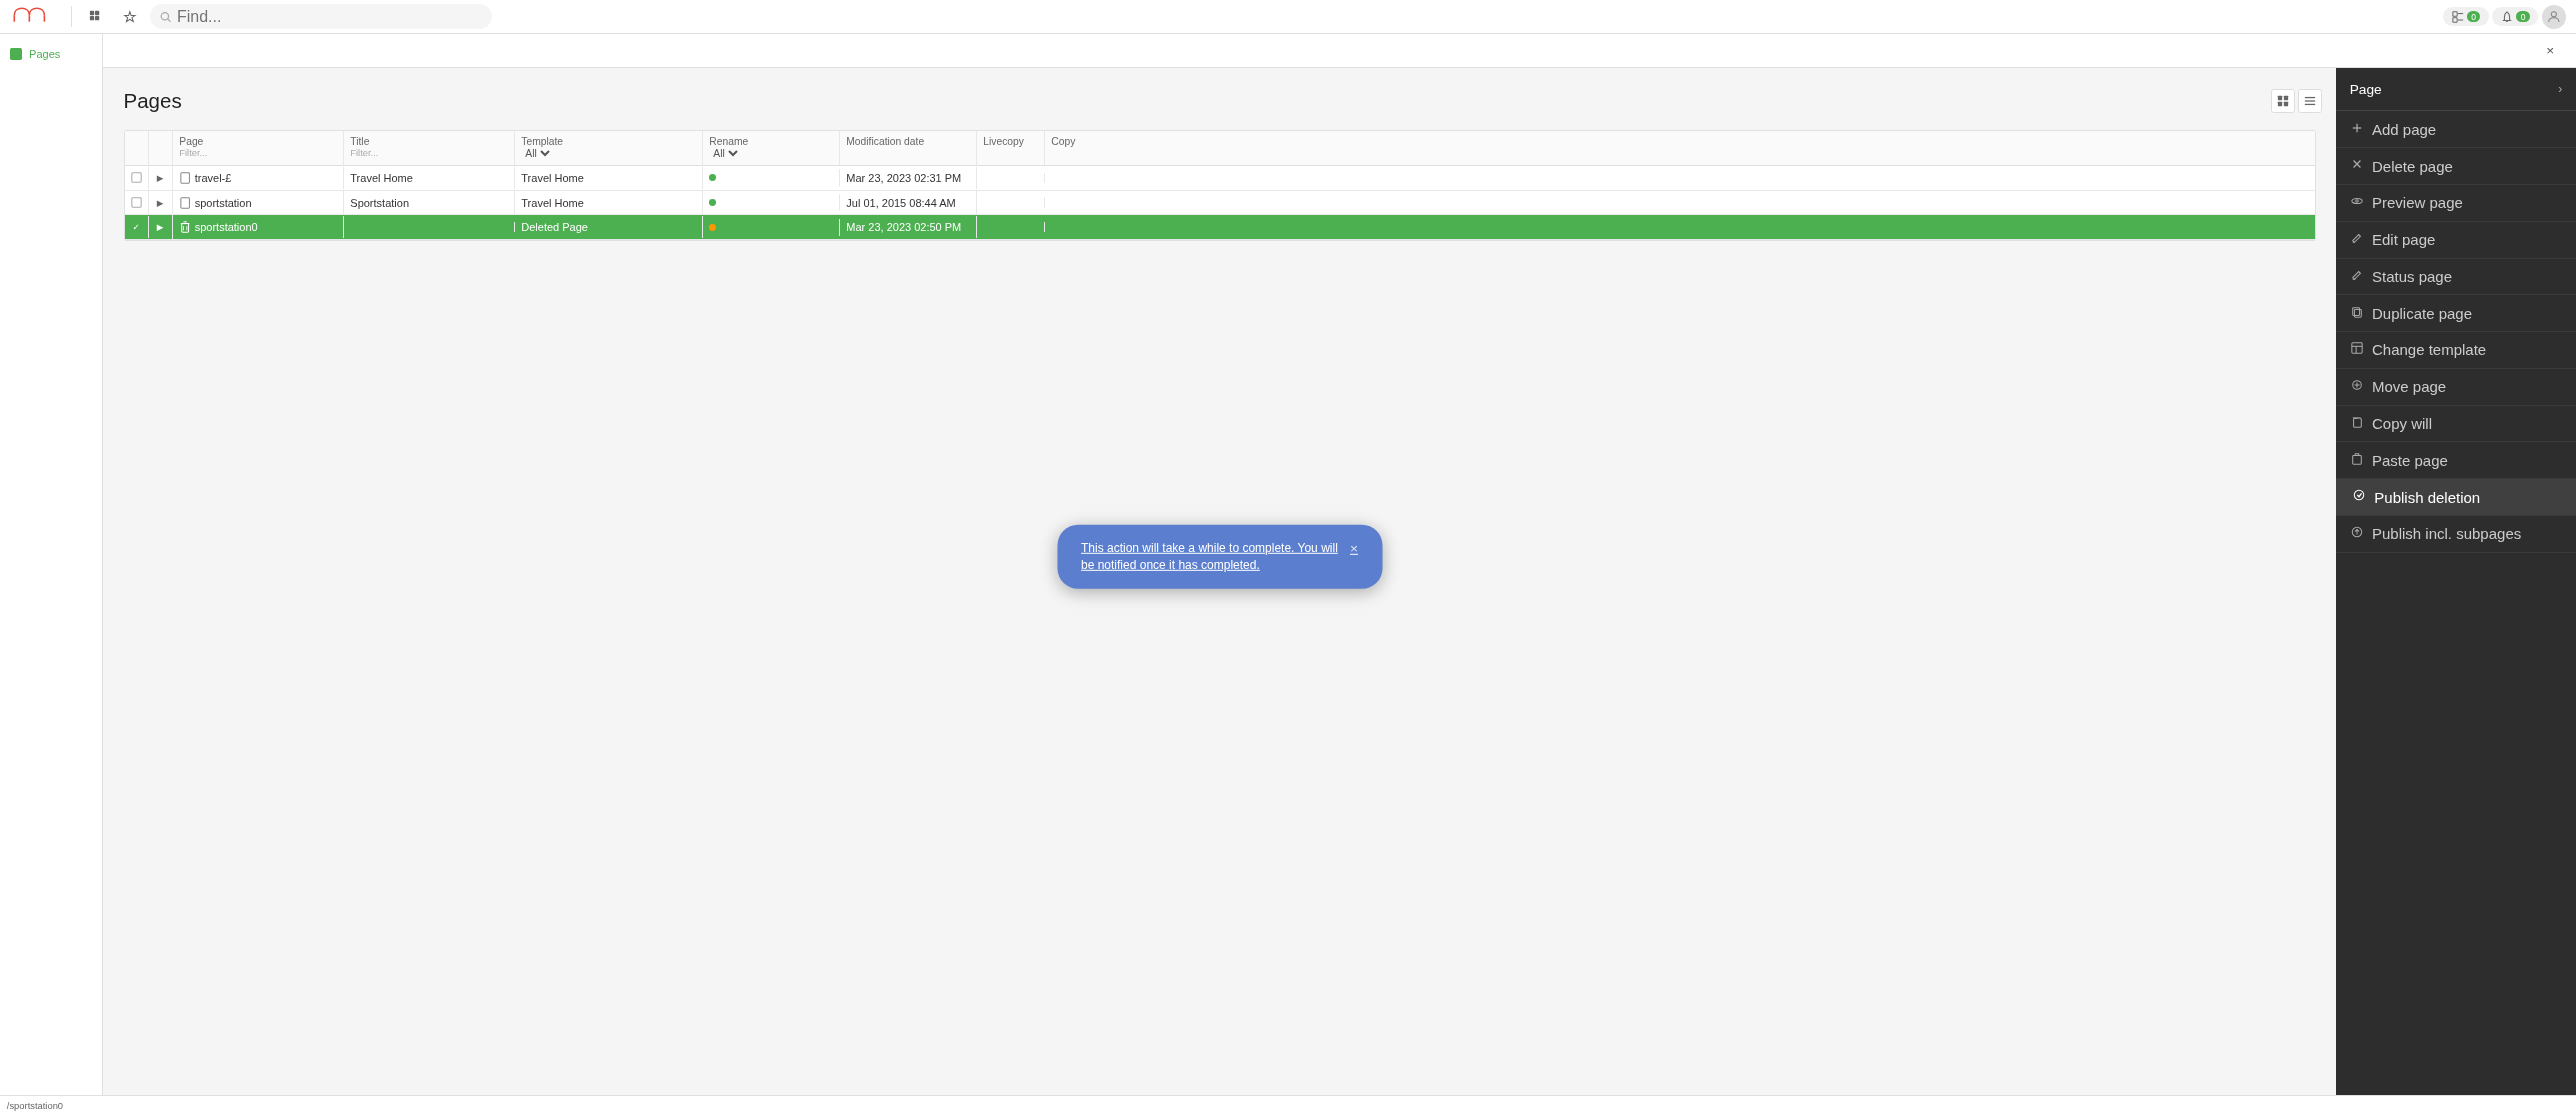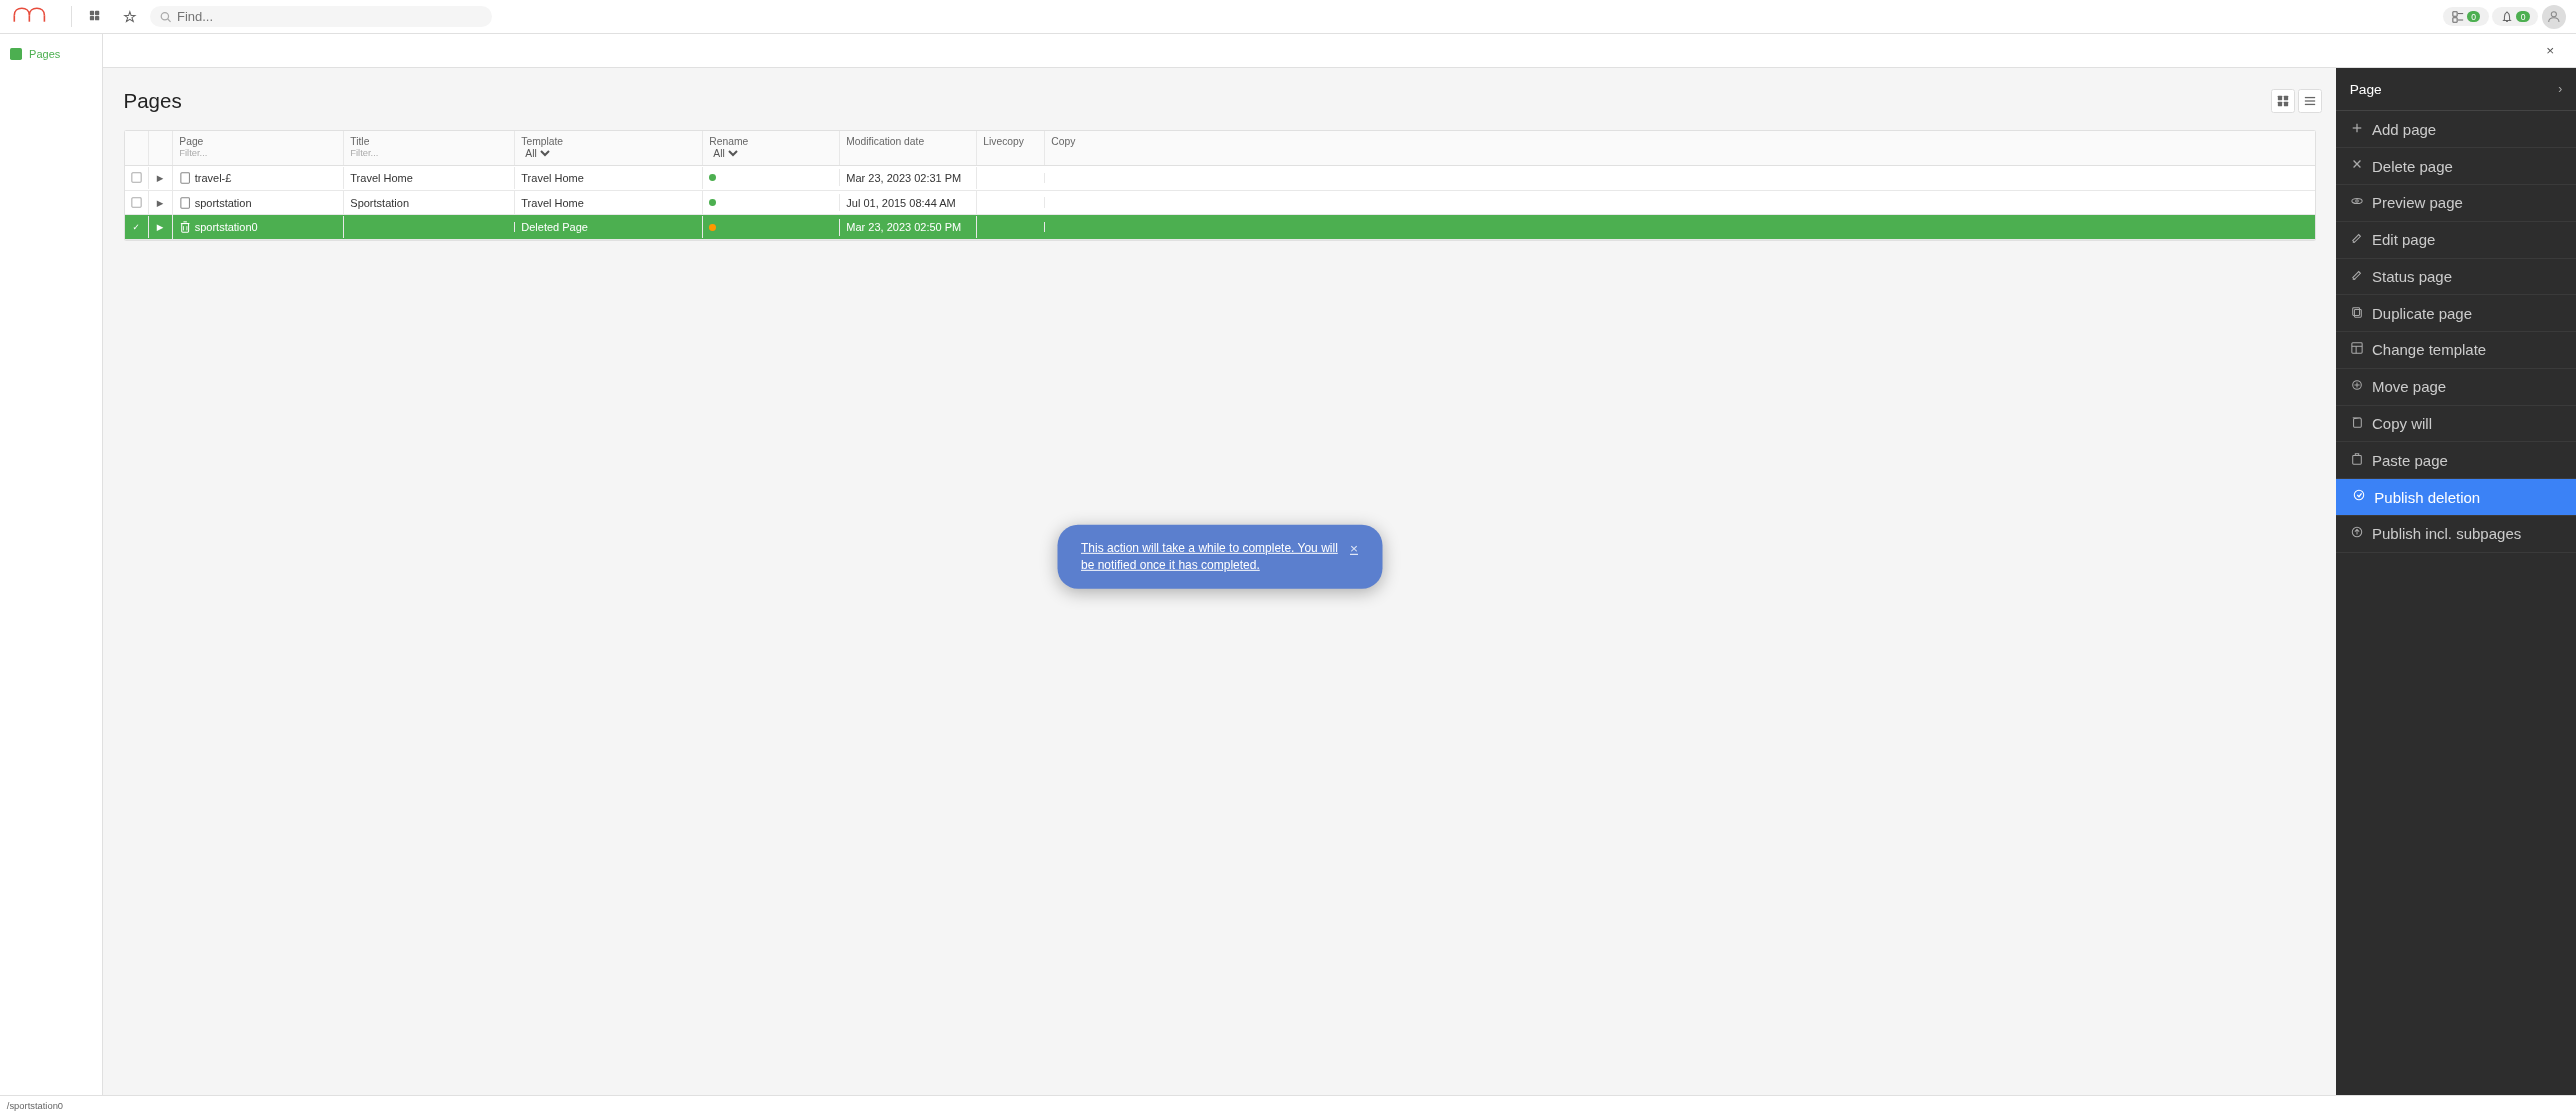--- a/index.html
+++ b/index.html
@@ -8,21 +8,21 @@
     
     .topnav {
       display: flex; align-items: center; height: 34px; background: #fff; border-bottom: 0.9px solid #e0e0e0; padding: 0 10.3px; gap: 6.8px; position: fixed; top: 0; left: 0; right: 0; z-index: 100;
     }
     .logo { width: 51px; }
     .logo svg { width: 43px; height: 20.5px; }
     .nav-divider { width: 0.9px; height: 20.5px; background: #e0e0e0; margin: 0 3.4px; }
     .grid-icon { display: flex; align-items: center; justify-content: center; width: 27px; height: 27px; cursor: pointer; color: #555; }
     .star-icon { display: flex; align-items: center; justify-content: center; width: 27px; height: 27px; cursor: pointer; color: #555; }
     .search-bar { display: flex; align-items: center; flex: 1; max-width: 342px; background: #f5f5f5; border-radius: 13.7px; padding: 3.4px 10.3px; gap: 5.1px; }
-    .search-bar input { border: none; background: transparent; outline: none; font-size: 13px; color: #333; width: 100%; }
+    .search-bar input { border: none; background: transparent; outline: none; font-size: 16px; color: #333; width: 100%; }
     .nav-right { margin-left: auto; display: flex; align-items: center; gap: 3.4px; }
     .nav-btn { display: flex; align-items: center; gap: 3.4px; padding: 3.4px 8.6px; border-radius: 10.3px; background: #f0f0f0; cursor: pointer; font-size: 10.3px; color: #333; }
     .badge { background: #4caf50; color: white; border-radius: 6.8px; padding: 0.9px 4.3px; font-size: 8.6px; }
     .avatar-btn { width: 24px; height: 24px; border-radius: 50%; background: #ddd; display: flex; align-items: center; justify-content: center; cursor: pointer; }
 
     
     .sidebar {
       position: fixed; top: 34px; left: 0; width: 103px; height: calc(100vh - 34px); background: #fff; border-right: 0.9px solid #e0e0e0; padding: 6.8px 0;
     }
     .sidebar-item { display: flex; align-items: center; gap: 6.8px; padding: 6.8px 10.3px; cursor: pointer; font-size: 11px; color: #333; }
@@ -75,21 +75,21 @@
 
     
     .right-panel {
       width: 240px; background: #2d2d2d; color: #ddd; flex-shrink: 0; overflow-y: auto;
     }
     .panel-header { display: flex; align-items: center; justify-content: space-between; padding: 13.7px; border-bottom: 0.9px solid #444; }
     .panel-title { font-size: 13.7px; color: #fff; font-weight: 400; }
     .panel-close { color: #aaa; cursor: pointer; font-size: 12px; }
     .panel-actions { display: flex; flex-direction: column; }
     .panel-action { display: flex; align-items: flex-start; gap: 8.6px; padding: 9.4px 13.7px; cursor: pointer; color: #ccc; font-size: 15px; border-bottom: 0.9px solid #3a3a3a; }
-    .panel-action.active { background: #3b82f6; color: #fff; padding-left: 16px; }
+    .panel-action.active { background: #404040; color: #fff; padding-left: 16px; }
     .panel-action-icon { width: 13.7px; height: 13.7px; flex-shrink: 0; display: flex; align-items: center; justify-content: center; color: #aaa; }
     .panel-action.active .panel-action-icon { color: #fff; }
 
     
     .toast {
       position: absolute; top: 50%; left: 50%; transform: translate(-50%, -50%); margin-top: -34px;
       background: #5b7fce; color: white; border-radius: 20.5px; padding: 15.4px 24px; max-width: 325px;
       display: flex; align-items: flex-start; gap: 10.3px; box-shadow: 0 3.4px 17px rgba(0,0,0,0.3); z-index: 200; text-decoration: underline;
     }
     .toast-text { font-size: 12px; line-height: 1.4; flex: 1; }

